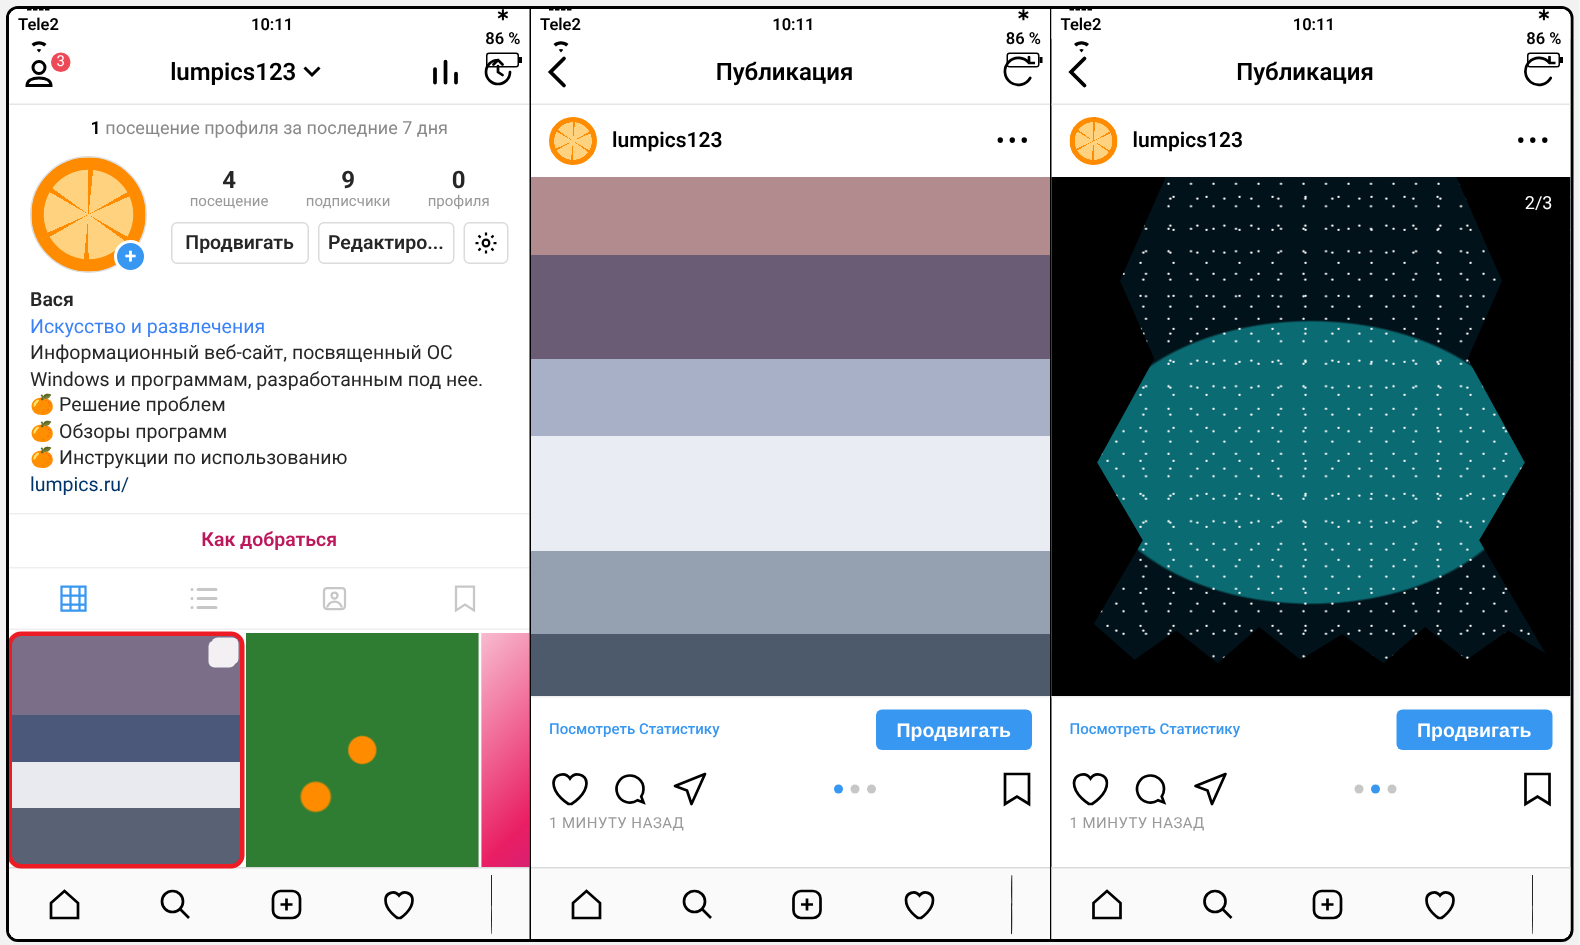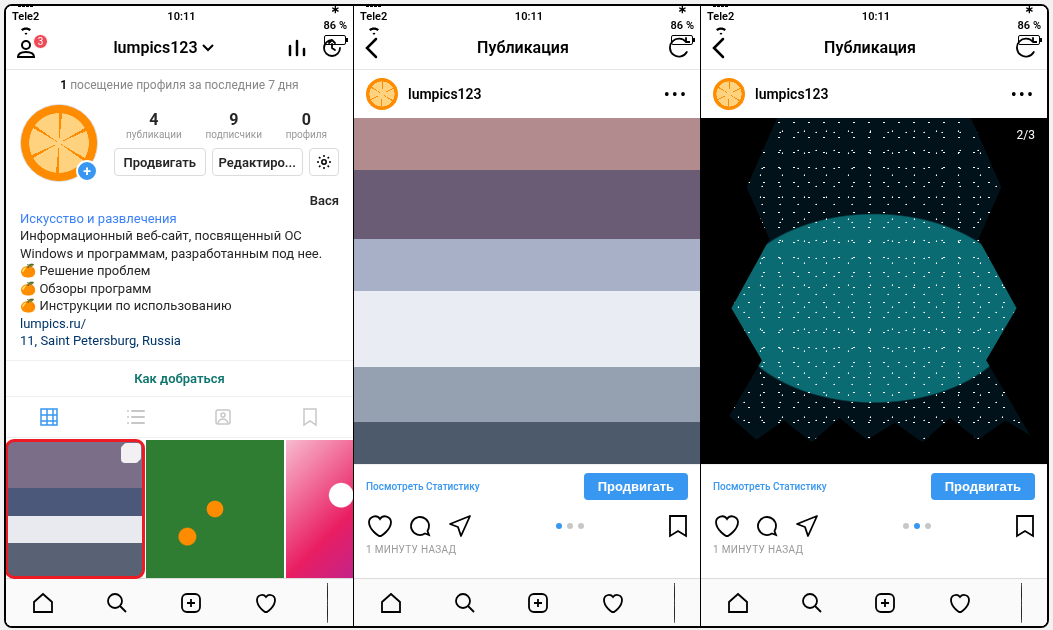--- a/index.html
+++ b/index.html
@@ -108,25 +108,25 @@
   .stat .n { font-size:16px;font-weight:700;color:#262626;}
   .stat .l { font-size:10px;color:#999;}
   .btn-row { display:flex; gap:6px; }
   .btn {
     flex:1; border:1px solid #dbdbdb;border-radius:4px;background:#fff;
     font-size:13px;font-weight:600;color:#262626;height:28px;display:flex;align-items:center;justify-content:center;
     overflow:hidden;white-space:nowrap;text-overflow:ellipsis;padding:0 6px;
   }
   .btn.sq { flex:0 0 30px; }
   .bio { padding: 2px 14px 6px; font-size:13px; line-height:1.35; color:#262626;}
-  .bio .name { font-weight:600;text-align:right; }
+  .bio .name { font-weight:600; }
   .bio .cat { color:#3b82f6;}
   .bio .link { color:#003569; }
   .directions {
-    text-align:center; color:#0f766e; font-size:13px; font-weight:600;
+    text-align:center; color:#be185d; font-size:13px; font-weight:600;
     padding:10px 16px; border-top:1px solid #efefef; margin-top:4px;
   }
   .tabs {
     display:flex; border-top:1px solid #efefef; border-bottom:1px solid #efefef;
   }
   .tabs .tab { flex:1; display:flex; align-items:center; justify-content:center; height:40px; color:#c7c7c7;}
   .tabs .tab.active { color:#3897f0;}
   .grid {
     display:flex; gap:2px; flex:1; padding-top:2px;
   }
@@ -288,21 +288,21 @@
     <div class="avatar-wrap">
       <div class="avatar">
             <div class="segments"></div>
           </div>
       <div class="plus-badge">+</div>
     </div>
     <div class="stats">
       <div class="stat-row">
         <div class="stat">
           <div class="n">4</div>
-          <div class="l">публикации</div>
+          <div class="l">посещение</div>
         </div>
         <div class="stat">
           <div class="n">9</div>
           <div class="l">подписчики</div>
         </div>
         <div class="stat">
           <div class="n">0</div>
           <div class="l">профиля</div>
         </div>
       </div>
@@ -320,21 +320,20 @@
   </div>
 
   <div class="bio">
     <div class="name">Вася</div>
     <div class="cat">Искусство и развлечения</div>
     <div>Информационный веб-сайт, посвященный ОС Windows и программам, разработанным под нее.</div>
     <div>🍊 Решение проблем</div>
     <div>🍊 Обзоры программ</div>
     <div>🍊 Инструкции по использованию</div>
     <div class="link">lumpics.ru/</div>
-    <div class="link">11, Saint Petersburg, Russia</div>
   </div>
 
   <div class="directions">Как добраться</div>
 
   <div class="tabs">
     <div class="tab active">
       <svg width="20" height="20" viewBox="0 0 20 20">
             <path d="M2 2h16v16H2zM2 8h16M2 14h16M8 2v16M14 2v16" stroke="currentColor" stroke-width="1.5" fill="none"></path>
           </svg>
     </div>

